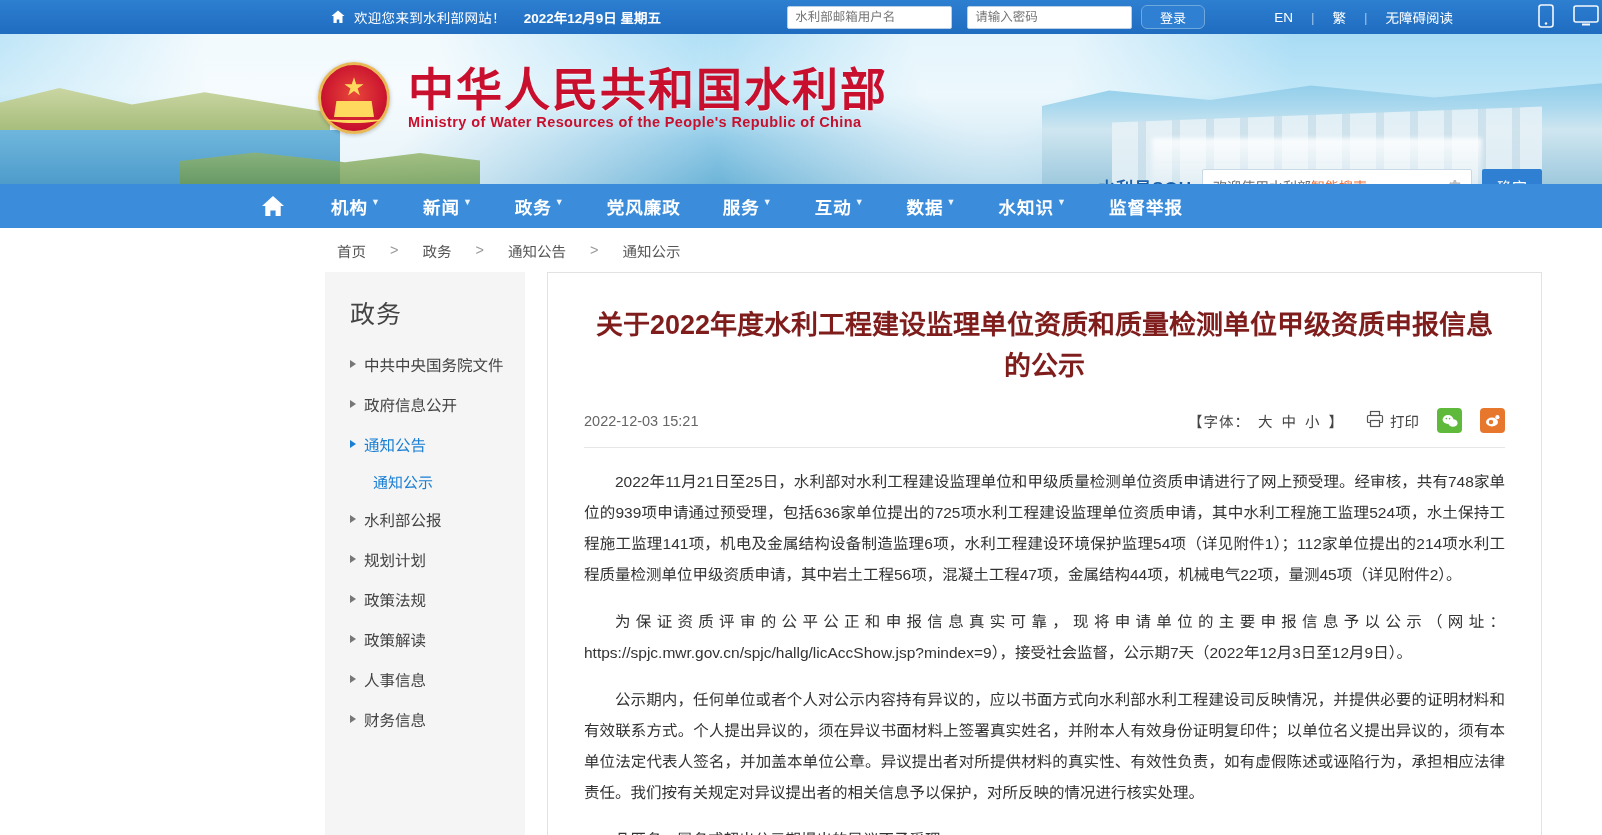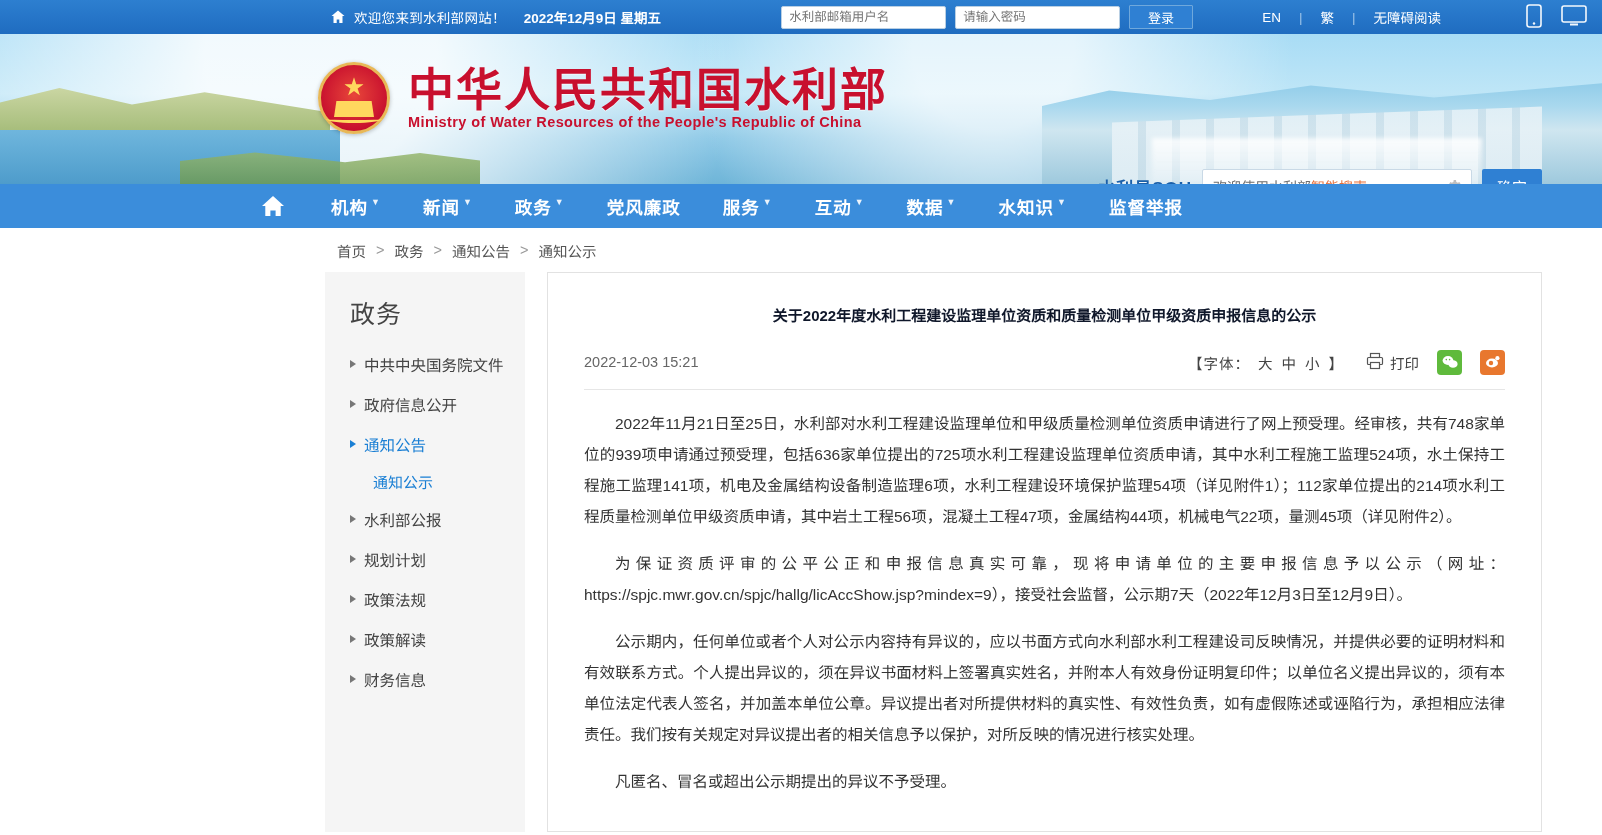--- a/index.html
+++ b/index.html
@@ -32,24 +32,25 @@
   .home-ico svg{display:block}
   .welcome{font-size:13.5px;letter-spacing:.3px;}
   .topdate{font-size:13.5px;font-weight:bold;margin-left:10px;}
   .login-area{
     display:flex;align-items:center;gap:9px;margin-left:120px;
   }
   .login-area input{
     width:165px;height:23px;border:1px solid #b9cfe3;background:#fff;
     font-size:12.5px;color:#888;padding:6px 7px;border-radius:2px;
     font-family:"Liberation Sans",sans-serif;
+    margin-left:6px;
   }
   .login-btn{
     width:64px;height:24px;background:#2f80d3;border:1px solid #6fa8dc;
-    color:#fff;font-size:13px;cursor:pointer;border-radius:1px;
+    color:#fff;font-size:13px;cursor:pointer;border-radius:6px;
     font-family:"Liberation Sans",sans-serif;
   }
   .top-links{
     display:flex;align-items:center;gap:4px;margin-left:55px;font-size:13.5px;
   }
   .top-links a{color:#fff;text-decoration:none;padding:0 14px;}
   .top-links .divider{color:#9dc4e8;}
   .top-devices{
     display:flex;align-items:center;gap:18px;margin-left:70px;
   }
@@ -172,21 +173,21 @@
     padding:0 21px;height:44px;display:flex;align-items:center;cursor:pointer;
     white-space:nowrap;
   }
   .nav-item .caret{
     font-size:9px;margin-left:3px;opacity:.9;position:relative;top:-4px;
   }
 
   
   .crumb{
     height:44px;display:flex;align-items:center;
-    padding-left:337px;font-size:14.5px;color:#555;gap:10px;
+    padding-left:337px;font-size:14.5px;color:#555;gap:24px;
   }
   .crumb a{color:#555;text-decoration:none;}
   .crumb .sep{color:#999;}
 
   
   .main{
     display:flex;gap:22px;padding-left:325px;padding-right:60px;
   }
   .sidebar{
     width:200px;flex:0 0 200px;background:#f5f5f5;border-top:none;
@@ -209,21 +210,21 @@
   .side-sub{
     padding:7px 0 7px 48px;font-size:15px;color:#555;cursor:pointer;
   }
   .side-sub.active{color:#1a7fd4;}
 
   .content{
     flex:1;border:1px solid #e2e2e2;background:#fff;
     padding:26px 36px 10px 36px;min-height:548px;
   }
   .art-title{
-    font-size:15px;font-weight:bold;color:#0f172a;text-align:center;
+    font-size:27px;font-weight:bold;color:#7f1d1d;text-align:center;
     line-height:1.5;margin:6px 0 22px 0;
   }
   .meta-row{
     display:flex;align-items:center;justify-content:space-between;
     border-bottom:1px solid #e6e6e6;padding-bottom:14px;margin-bottom:18px;
   }
   .meta-date{font-size:14.5px;color:#666;}
   .meta-right{display:flex;align-items:center;gap:18px;}
   .fontsize{font-size:14.5px;color:#444;letter-spacing:1px;}
   .fontsize span{margin:0 4px;cursor:pointer;}
@@ -403,20 +404,24 @@
       <span class="tri"></span>
       <span>规划计划</span>
     </div>
     <div class="side-item">
       <span class="tri"></span>
       <span>政策法规</span>
     </div>
     <div class="side-item">
       <span class="tri"></span>
       <span>政策解读</span>
+    </div>
+    <div class="side-item">
+      <span class="tri"></span>
+      <span>人事信息</span>
     </div>
     <div class="side-item">
       <span class="tri"></span>
       <span>财务信息</span>
     </div>
   </div>
 
   <div class="content">
     <div class="art-title">关于2022年度水利工程建设监理单位资质和质量检测单位甲级资质申报信息的公示</div>
 

